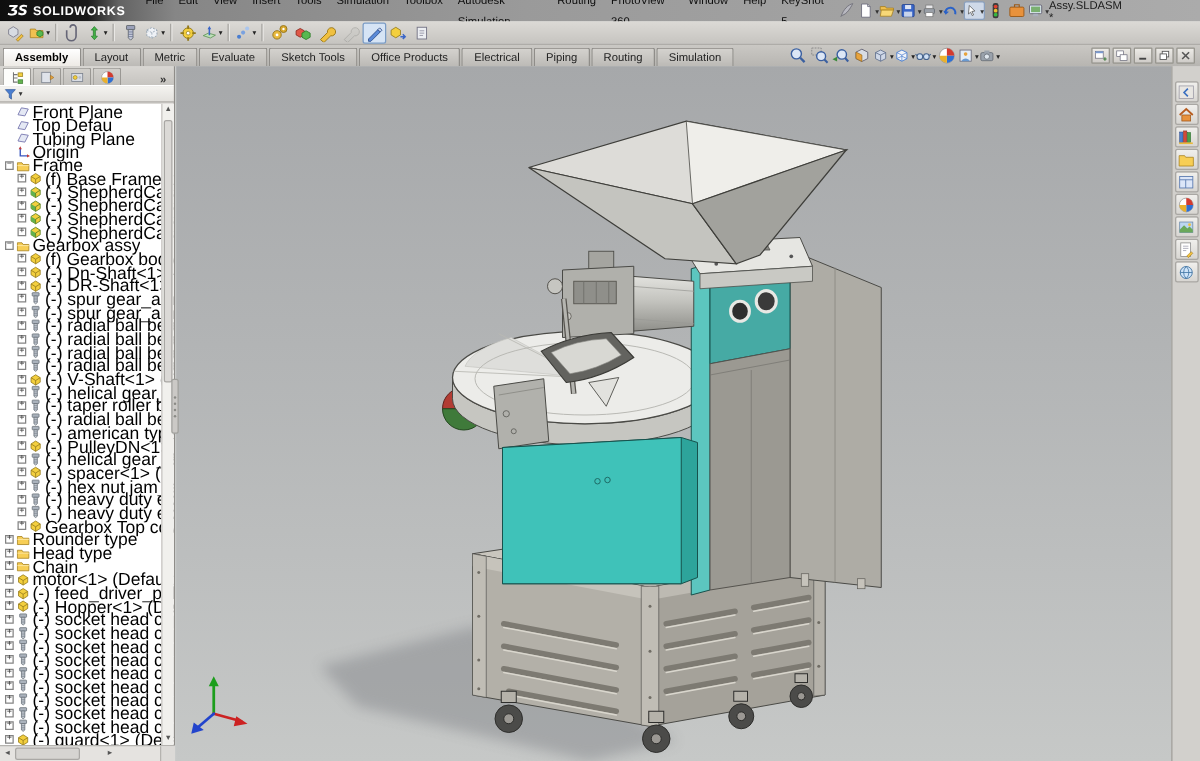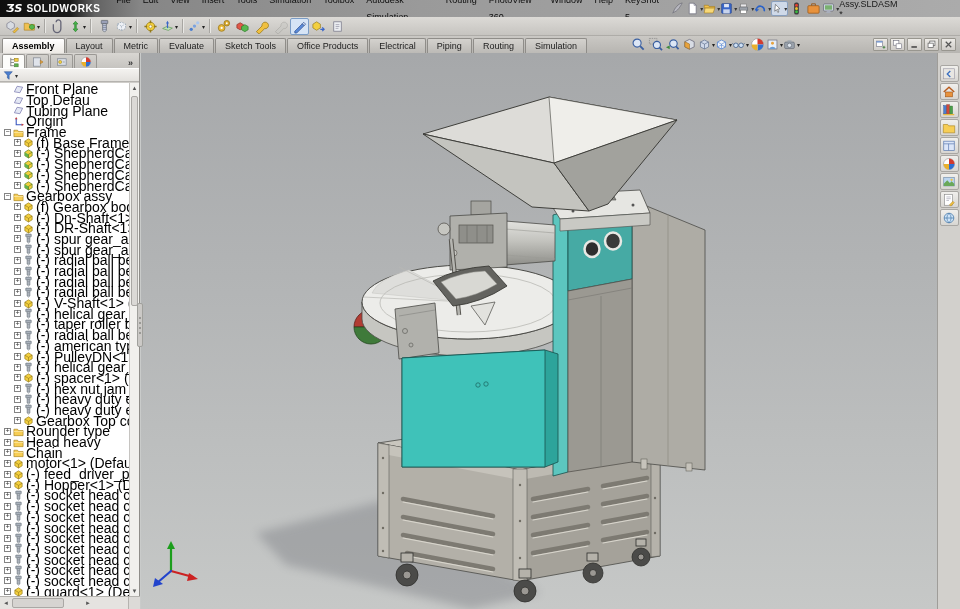--- a/index.html
+++ b/index.html
@@ -866,21 +866,21 @@
         <svg class="ticon">
           <use href="#sym-tfolder"></use>
         </svg>
         <span class="tlabel">Rounder type</span>
       </div>
       <div class="trow" style="padding-left: 4px;">
         <span class="exp">+</span>
         <svg class="ticon">
           <use href="#sym-tfolder"></use>
         </svg>
-        <span class="tlabel">Head heavy</span>
+        <span class="tlabel">Head type</span>
       </div>
       <div class="trow" style="padding-left: 4px;">
         <span class="exp">+</span>
         <svg class="ticon">
           <use href="#sym-tfolder"></use>
         </svg>
         <span class="tlabel">Chain</span>
       </div>
       <div class="trow" style="padding-left: 4px;">
         <span class="exp">+</span>

